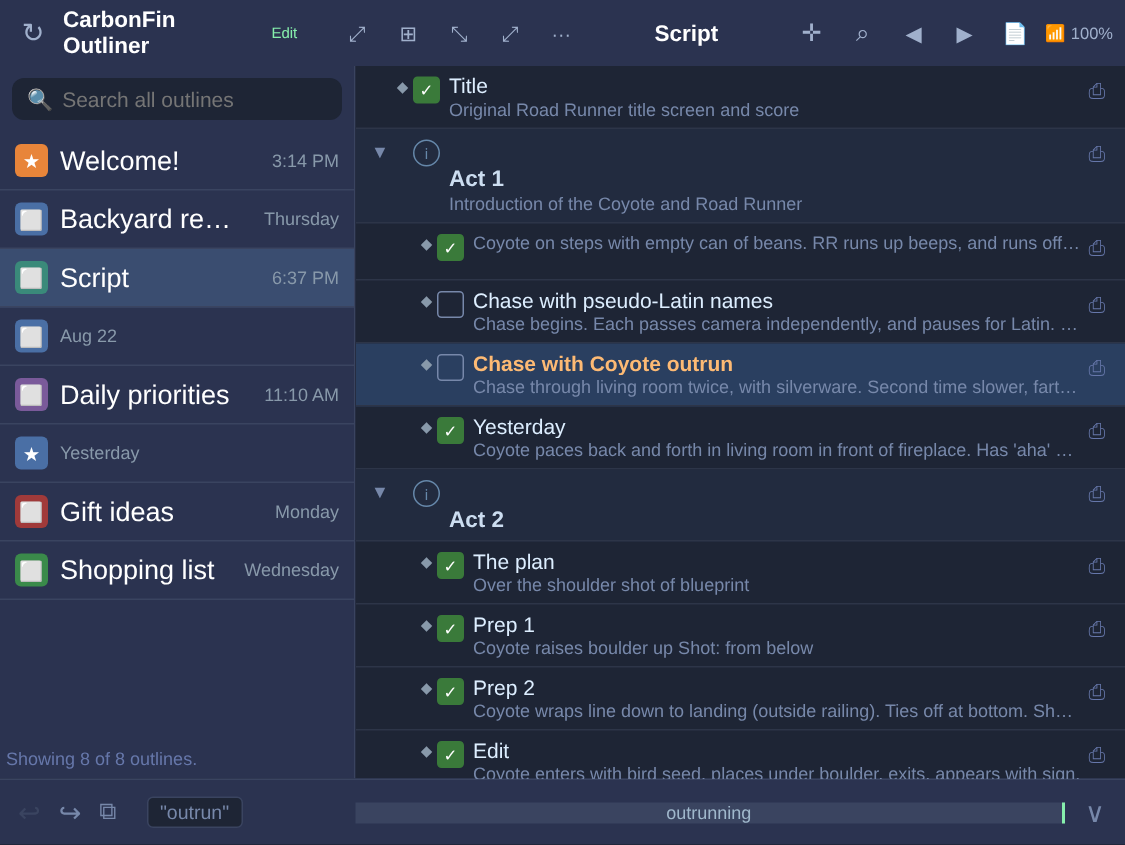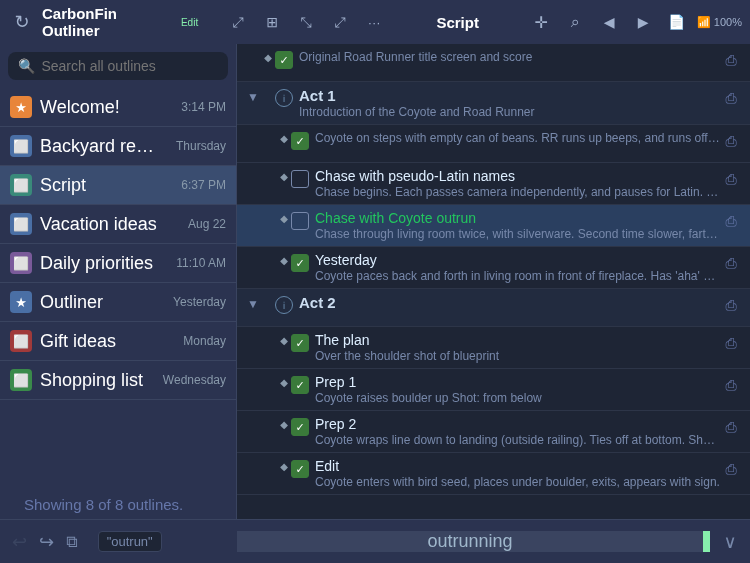--- a/index.html
+++ b/index.html
@@ -127,22 +127,22 @@
       white-space: nowrap;
       overflow: hidden;
       text-overflow: ellipsis;
     }
     .item-date {
       font-size: 12px;
       color: #8899aa;
       white-space: nowrap;
     }
     .sidebar-footer {
-      padding: 6px 24px;
-      font-size: 15px;
+      padding: 6px 4px;
+      font-size: 12px;
       color: #6677aa;
     }
 
     
     .right-panel {
       flex: 1;
       display: flex;
       flex-direction: column;
       background: #1e2535;
       overflow: hidden;
@@ -215,21 +215,22 @@
     }
     .row-title {
       font-size: 14px;
       font-weight: 500;
       color: #ddeeff;
       white-space: nowrap;
       overflow: hidden;
       text-overflow: ellipsis;
     }
     .row-title.selected-text {
-      color: #22c55e;
+      color: #fdba74;
+      font-weight: bold;
     }
     .row-subtitle {
       font-size: 12px;
       color: #7788aa;
       margin-top: 1px;
       white-space: nowrap;
       overflow: hidden;
       text-overflow: ellipsis;
     }
     .row-action {
@@ -241,20 +242,21 @@
       margin-top: 3px;
     }
 
     .row-header {
       background: #222b3f;
     }
     .row-header .row-title {
       font-size: 15px;
       font-weight: 700;
       color: #ccddf0;
+      margin-top: 20px;
     }
 
     
     .bottom-bar {
       height: 44px;
       background: #2b3350;
       display: flex;
       align-items: center;
       border-top: 1px solid #3a4460;
       flex-shrink: 0;
@@ -275,23 +277,23 @@
 
     .bottom-center {
       flex: 1;
       display: flex;
     }
     .autocomplete-btn {
       flex: 1;
       background: #3a4460;
       border: none;
       color: #a0b8cc;
-      font-size: 18px;
-      cursor: pointer;
-      border-right: 7px solid #86efac;
+      font-size: 12px;
+      cursor: pointer;
+      border-right: 2px solid #86efac;
       height: 100%;
     }
 
     .bottom-right {
       width: 40px;
       display: flex;
       align-items: center;
       justify-content: center;
       color: #7788aa;
       font-size: 18px;
@@ -354,37 +356,31 @@
   </div>
         <div class="sidebar-item active">
     <div class="item-icon icon-teal">⬜</div>
     <div class="item-content">
       <div class="item-name">Script</div>
     </div>
     <div class="item-date">6:37 PM</div>
   </div>
         <div class="sidebar-item">
     <div class="item-icon icon-blue">⬜</div>
-    <div class="item-content">
-      <div class="item-name">Vacation ideas</div>
-    </div>
     <div class="item-date">Aug 22</div>
   </div>
         <div class="sidebar-item">
     <div class="item-icon icon-purple">⬜</div>
     <div class="item-content">
       <div class="item-name">Daily priorities</div>
     </div>
     <div class="item-date">11:10 AM</div>
   </div>
         <div class="sidebar-item">
     <div class="item-icon icon-blue">★</div>
-    <div class="item-content">
-      <div class="item-name">Outliner</div>
-    </div>
     <div class="item-date">Yesterday</div>
   </div>
         <div class="sidebar-item">
     <div class="item-icon icon-red">⬜</div>
     <div class="item-content">
       <div class="item-name">Gift ideas</div>
     </div>
     <div class="item-date">Monday</div>
   </div>
         <div class="sidebar-item">
@@ -398,20 +394,21 @@
     <div class="sidebar-footer">Showing 8 of 8 outlines.</div>
   </div>
 
   <div class="right-panel">
     <div class="outline-list" id="outline-list">
         <div class="outline-row row-indent-0">
     <span class="row-expand"></span>
     <span class="row-diamond">◆</span>
     <div class="row-check checked"></div>
     <div class="row-body">
+      <div class="row-title">Title</div>
       <div class="row-subtitle">Original Road Runner title screen and score</div>
     </div>
     <span class="row-action">⎙</span>
   </div>
         <div class="outline-row row-indent-0 row-header">
     <span class="row-expand">▼</span>
     <span class="row-diamond"></span>
     <div class="row-check info" style="border-radius:50%; font-size:10px; color:#6688aa; display:flex; align-items:center; justify-content:center;">ℹ</div>
     <div class="row-body">
       <div class="row-title">Act 1</div>

